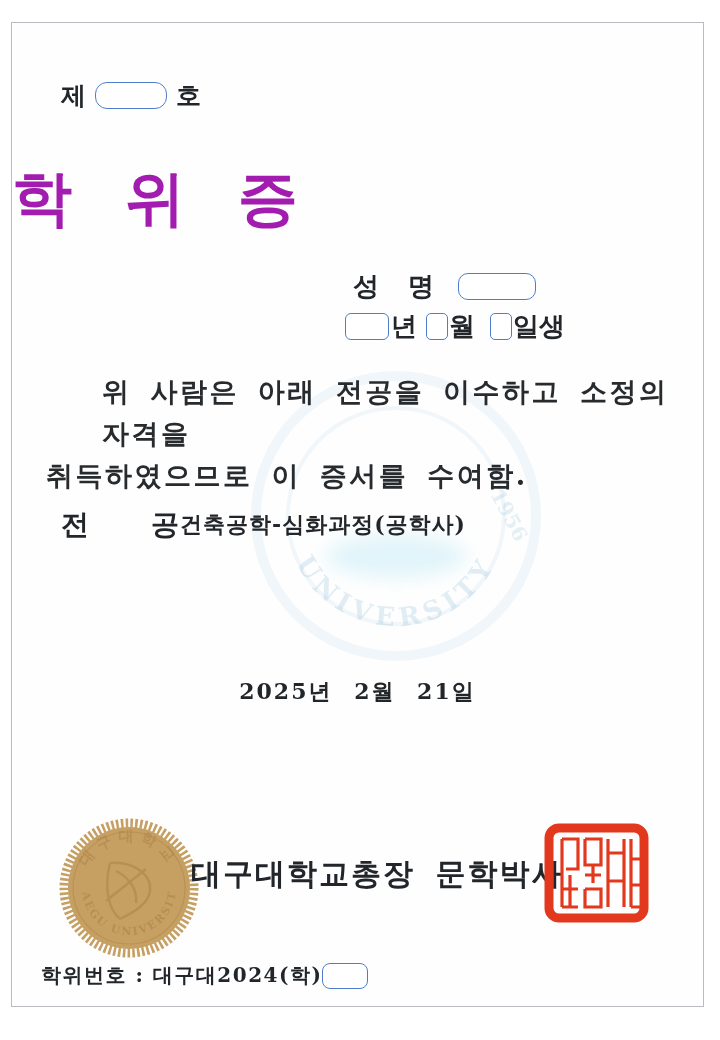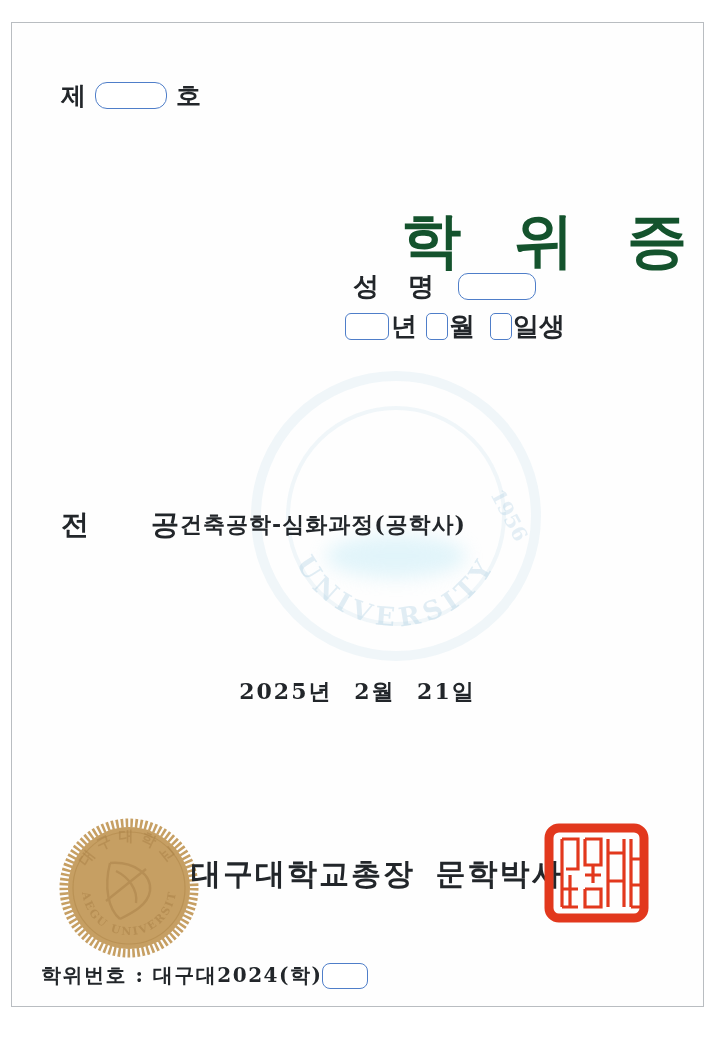--- a/index.html
+++ b/index.html
@@ -30,26 +30,25 @@
 
   .certno-row {
     left: 49px; top: 56px;
     display: flex; align-items: center; gap: 9px;
     font-size: 25px; font-weight: 600;
   }
   .certno-box { width: 72px; height: 27px; border-radius: 12px; }
 
   .title {
     left: 0; top: 136px; width: 100%;
-    text-align: right;
+    text-align: left;
     font-size: 60px; font-weight: 700;
     letter-spacing: 16px;
-    color: #14532d;
+    color: #a21caf;
     white-space: nowrap;
-    margin-top: 42px;
   }
 
   .name-row {
     left: 341px; top: 246px;
     display: flex; align-items: center; gap: 14px;
     font-size: 26px; font-weight: 600; letter-spacing: 10px;
   }
   .name-box { width: 78px; height: 27px; border-radius: 10px; letter-spacing: 0; }
 
   .birth-row {
@@ -142,20 +141,24 @@
 
   <div class="abs birth-row">
     <span class="blank-box birth-year-box"></span>
     <span class="sep1">년</span>
     <span class="blank-box birth-small-box"></span>
     <span class="sep2">월</span>
     <span class="blank-box birth-small-box"></span>
     <span>일생</span>
   </div>
 
+  <div class="abs body-text">
+    <div class="line1">위 사람은 아래 전공을 이수하고 소정의 자격을</div>
+    <div class="line2">취득하였으므로 이 증서를 수여함.</div>
+  </div>
 
   <div class="abs major-label-left">전</div>
   <div class="abs major-label-right">공</div>
   <div class="abs major-value">건축공학-심화과정(공학사)</div>
 
   <div class="abs date-line">2025년 2월 21일</div>
 
   <svg class="abs gold-seal" viewBox="0 0 142 142">
     <defs>
       <path id="sealArcTop" d="M 24,71 A 47,47 0 0 1 118,71"></path>

